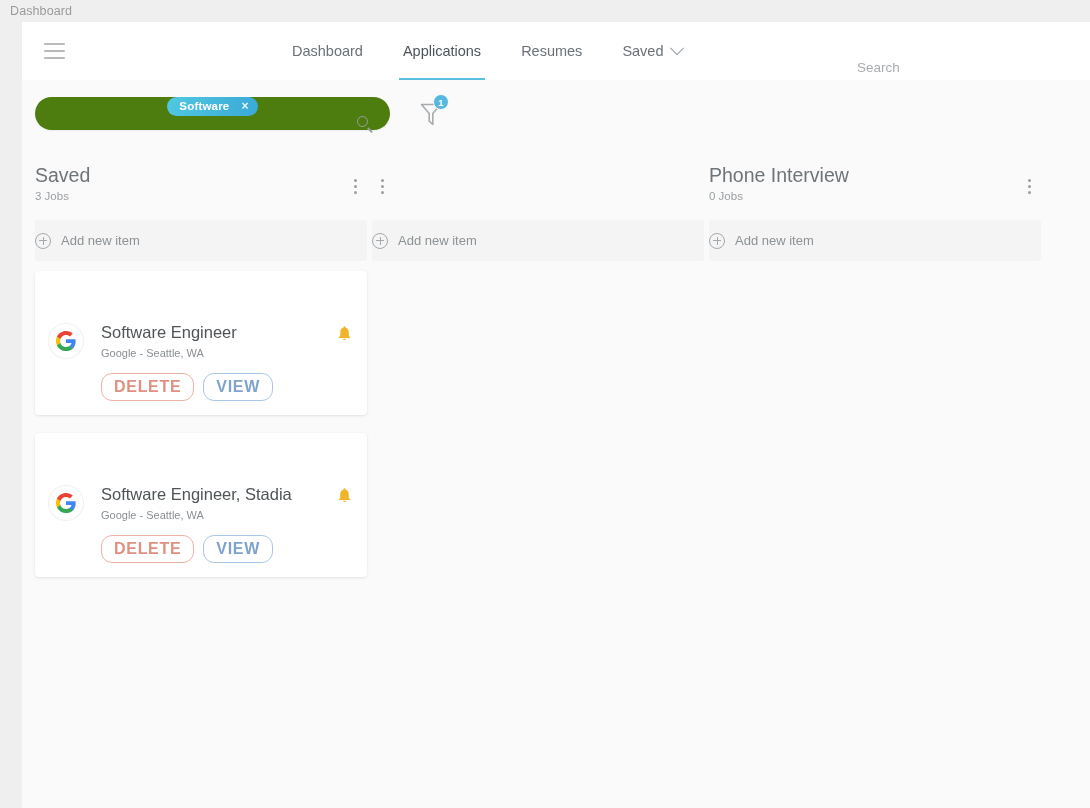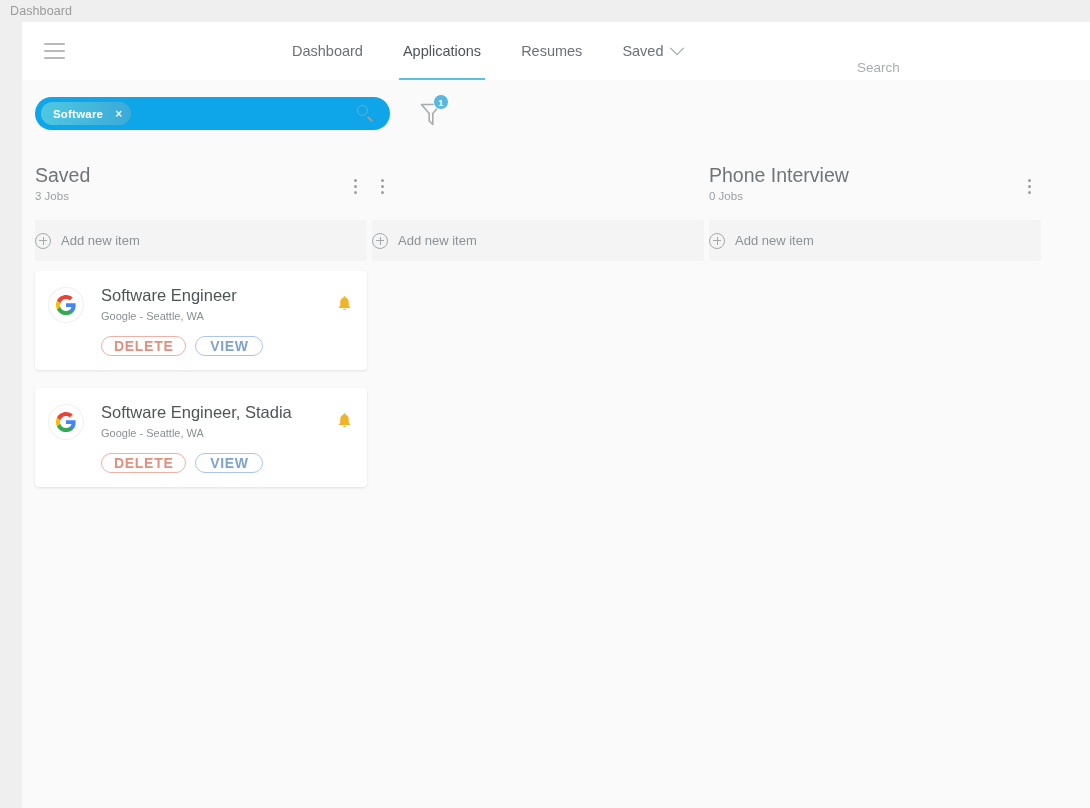--- a/index.html
+++ b/index.html
@@ -126,27 +126,28 @@
   
   .filterbar {
     position: relative;
     height: 66px;
     background: #fafafa;
   }
   .filter-field {
     position: absolute;
     left: 13px; top: 17px;
     width: 355px; height: 33px;
-    background: #0ea5e9;
+    background: #4d7c0f;
     border-radius: 17px;
     box-shadow: 0 1px 2px rgba(0,0,0,.06);
     display: flex;
     align-items: center;
     padding: 0 6px;
     box-sizing: border-box;
+    flex-direction: column;
   }
   .chip {
     height: 23px;
     border-radius: 12px;
     background: linear-gradient(100deg, #50c8e0 0%, #3aa9d8 100%);
     color: #ffffff;
     display: flex;
     align-items: center;
     padding: 0 9px 0 12px;
     font-size: 11.5px;
@@ -288,21 +289,21 @@
 
   .card {
     background: #ffffff;
     border-radius: 4px;
     box-shadow: 0 1px 3px rgba(0,0,0,.10);
     padding: 14px 14px 14px 14px;
     margin-bottom: 18px;
     position: relative;
     box-sizing: border-box;
   }
-  .card-top { display: flex; align-items: center; }
+  .card-top { display: flex; align-items: flex-start; margin-top: 37px; }
   .logo-circle {
     width: 34px; height: 34px;
     border-radius: 50%;
     background: #ffffff;
     box-shadow: 0 0 0 1px #f0f0f0;
     flex: 0 0 34px;
     display: flex;
     align-items: center;
     justify-content: center;
     margin-top: 2px;
@@ -325,27 +326,27 @@
     cursor: pointer;
   }
 
   .card-actions {
     display: flex;
     gap: 9px;
     margin-top: 14px;
     margin-left: 52px;
   }
   .pill {
-    height: 20px;
+    height: 28px;
     min-width: 68px;
     border-radius: 11px;
     display: flex;
     align-items: center;
     justify-content: center;
-    font-size: 14px;
+    font-size: 16px;
     font-weight: bold;
     letter-spacing: .7px;
     background: #ffffff;
     cursor: pointer;
     box-sizing: border-box;
     padding: 0 12px;
   }
   .pill.delete { border: 1.2px solid #eeb1a6; color: #e0907f; }
   .pill.view   { border: 1.2px solid #aac6e8; color: #7fa3cd; }
 </style>

